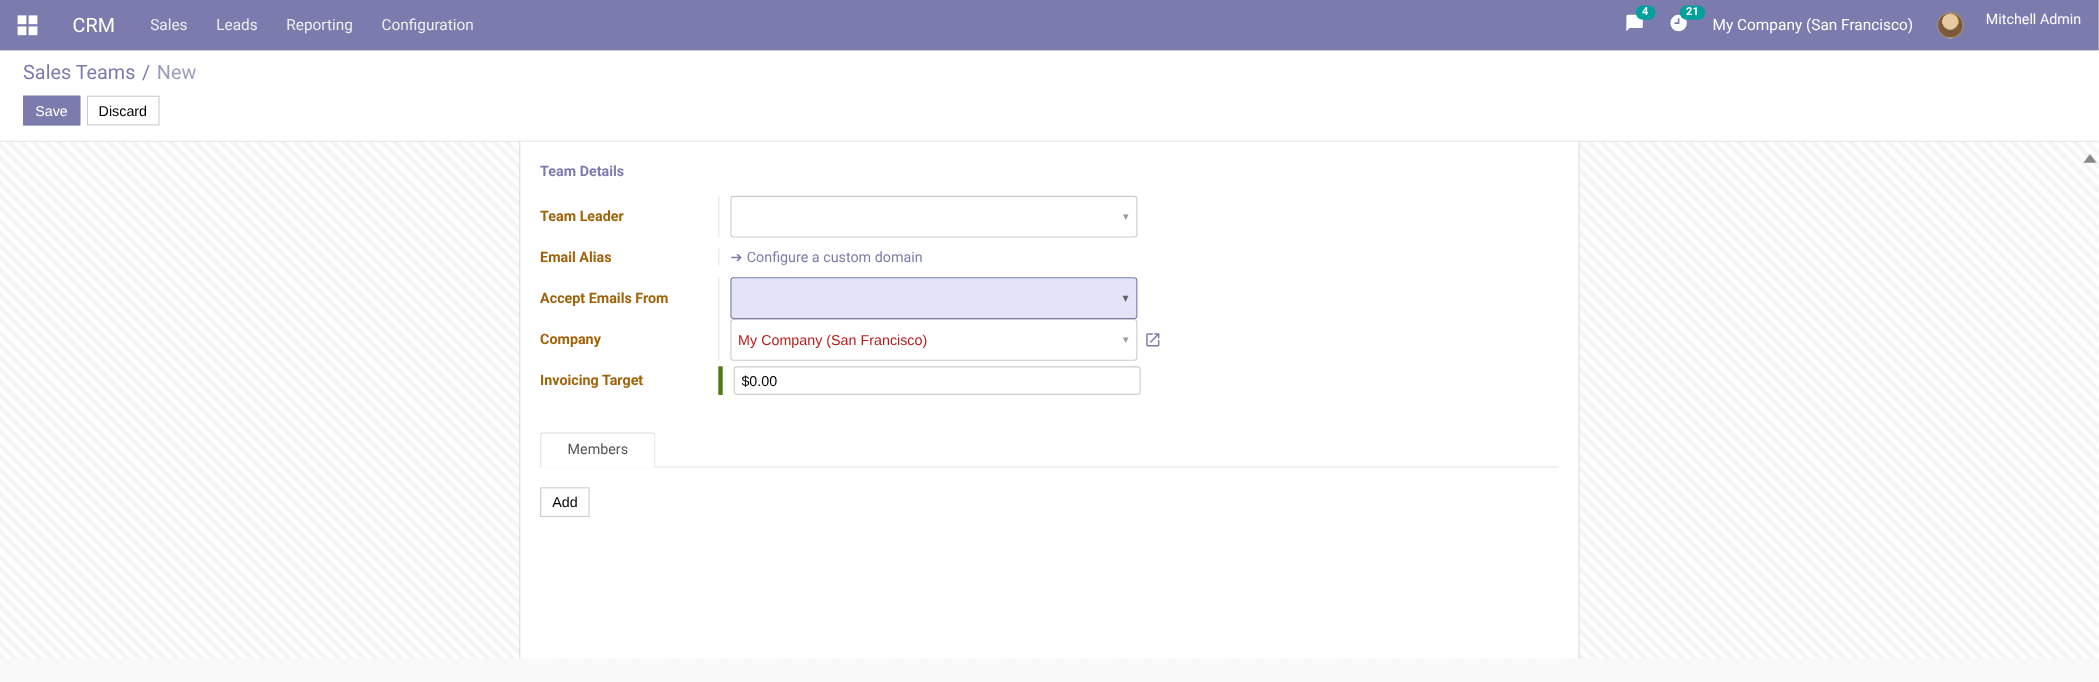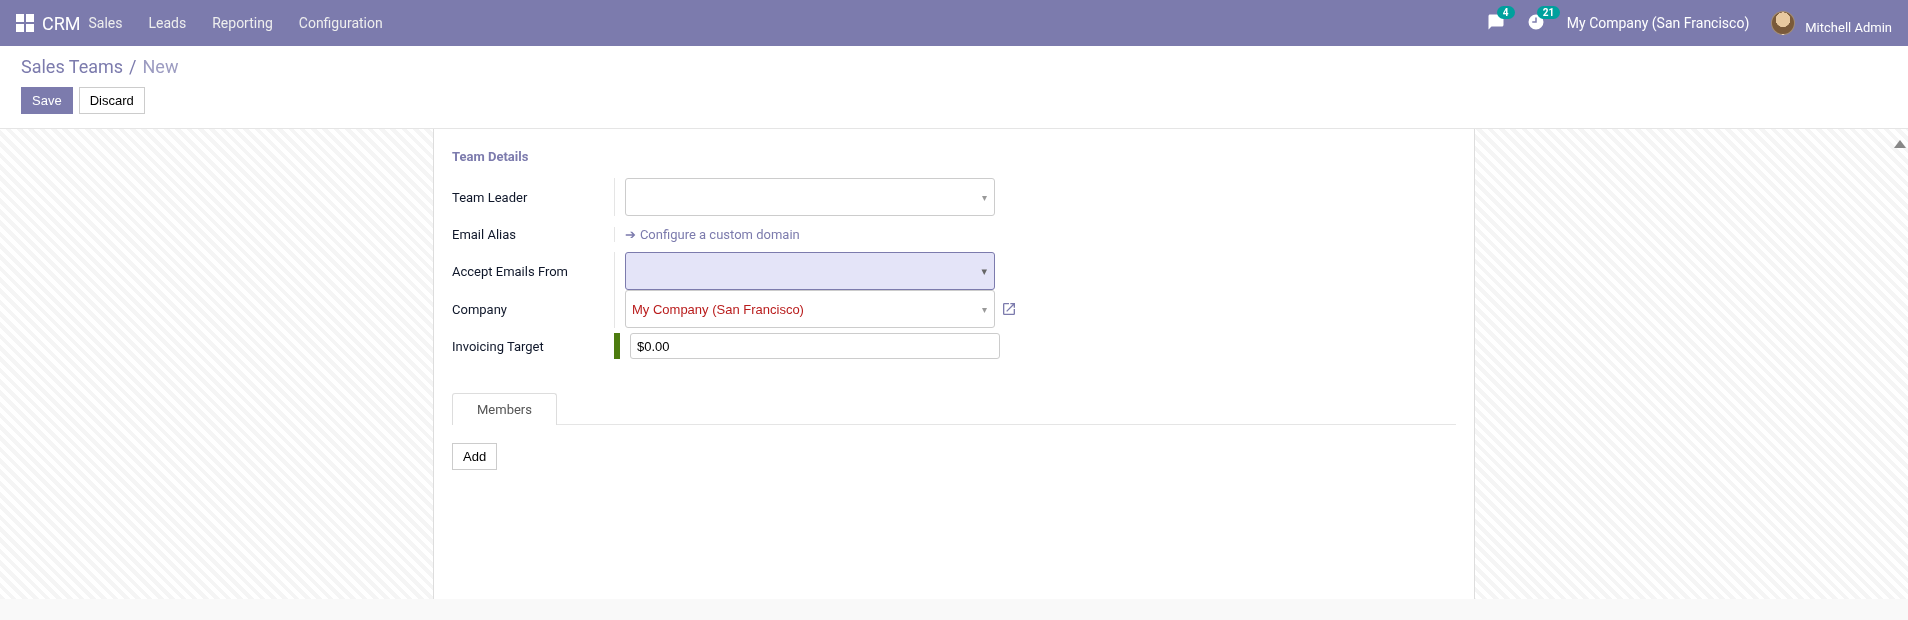--- a/index.html
+++ b/index.html
@@ -11,42 +11,42 @@
   }
   
   .navbar {
     background: #7C7BAD;
     color: #fff;
     height: 46px;
     display: flex;
     align-items: center;
     padding: 0 16px;
   }
-  .navbar-left { display: flex; align-items: center; }
+  .navbar-left { display: flex; align-items: center; gap: 24px; }
   .apps-icon {
     width: 18px; height: 18px;
     display: grid;
     grid-template-columns: 1fr 1fr;
     grid-template-rows: 1fr 1fr;
     gap: 2px;
   }
   .apps-icon span { background: #fff; }
   .brand { font-size: 18px; font-weight: 400; margin-left: 8px; margin-right: 8px; }
   .nav-items { display: flex; gap: 26px; }
   .nav-item { color: #eee; font-size: 14px; cursor: pointer; }
   .navbar-right { margin-left: auto; display: flex; align-items: center; gap: 22px; }
   .icon-badge { position: relative; display: inline-flex; align-items: center; cursor: pointer; }
   .badge {
     background: #00A09D; color: #fff;
     border-radius: 10px; font-size: 10px; font-weight: 700;
     padding: 1px 6px; position: absolute; top: -7px; left: 10px;
   }
   .chat-icon svg, .clock-icon svg { fill: #fff; }
   .company-name { font-size: 14px; }
-  .user-block { display: flex; align-items: flex-end; gap: 10px; cursor: pointer; }
+  .user-block { display: flex; align-items: flex-start; gap: 20px; cursor: pointer; }
   .avatar {
     width: 24px; height: 24px; border-radius: 50%;
     background: radial-gradient(circle at 50% 35%, #e8c9a0 40%, #7a5a3a 41%);
     border: 1px solid rgba(255,255,255,0.3);
   }
   
   .control-bar {
     background: #fff;
     border-bottom: 1px solid #e5e5e5;
     padding: 10px 16px 14px 21px;
@@ -60,35 +60,35 @@
     font-size: 13px; border: 1px solid #ccc; background: #fff;
     padding: 5px 10px; border-radius: 0; cursor: pointer;
   }
   .btn-primary { background: #7C7BAD; border-color: #7C7BAD; color: #fff; }
   
   .sheet-bg {
     background-image: repeating-linear-gradient(45deg, #f5f5f5 0 4px, #fff 4px 8px);
     padding: 0;
   }
   .sheet {
-    width: 1042px;
+    width: 964px;
     margin: 0 auto;
     background: #fff;
     border: 1px solid #ddd;
     border-top: none;
     border-bottom: none;
     min-height: 470px;
     padding: 20px 18px 40px 18px;
     position: relative;
   }
   .section-title {
     color: #7C7BAD; font-weight: 700; font-size: 13px;
     margin-bottom: 14px;
   }
-  .form-label { font-weight: 400; color: #0f172a; }
+  .form-label { font-weight: 700; color: #a16207; }
   .input, .select {
     width: 370px; height: 26px;
     border: 1px solid #ccc; background: #fff;
     padding: 18px 6px; font-size: 13px; color: #b91c1c;
     border-radius: 3px;
   }
   .select { appearance: none; padding-right: 22px; }
   .select-wrap { position: relative; display: inline-block; }
   .select-caret {
     position: absolute; right: 8px; top: 50%; transform: translateY(-50%);
@@ -234,21 +234,21 @@
           <span class="external-link-icon">
             <svg width="16" height="16" viewBox="0 0 24 24" fill="#7C7BAD">
                 <path d="M14 3v2h3.59L7.76 14.83l1.41 1.41L19 6.41V10h2V3h-7zM19 19H5V5h7V3H5a2 2 0 00-2 2v14a2 2 0 002 2h14a2 2 0 002-2v-7h-2v7z"></path>
               </svg>
           </span>
         </div>
       </div>
 
       <div class="row">
         <div class="form-label">Invoicing Target</div>
-        <div class="col-fields" style="border-left:6px solid #4d7c0f; padding-left:10px;">
+        <div class="col-fields" style="border-left:4px solid #4d7c0f; padding-left:10px;">
           <input class="inv-input" type="text" value="$0.00" style="">
         </div>
       </div>
     </div>
 
     <div class="tabs">
       <div class="tab">Members</div>
     </div>
     <div class="tab-content">
       <button class="btn">Add</button>

